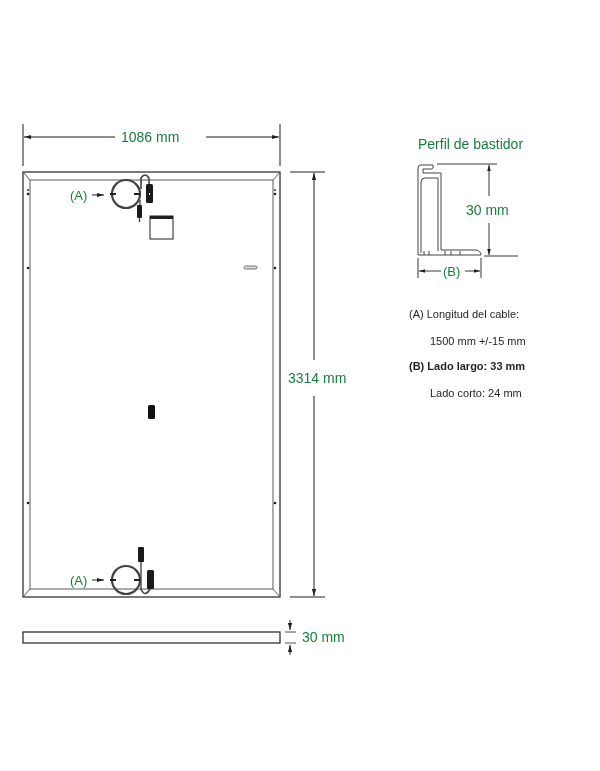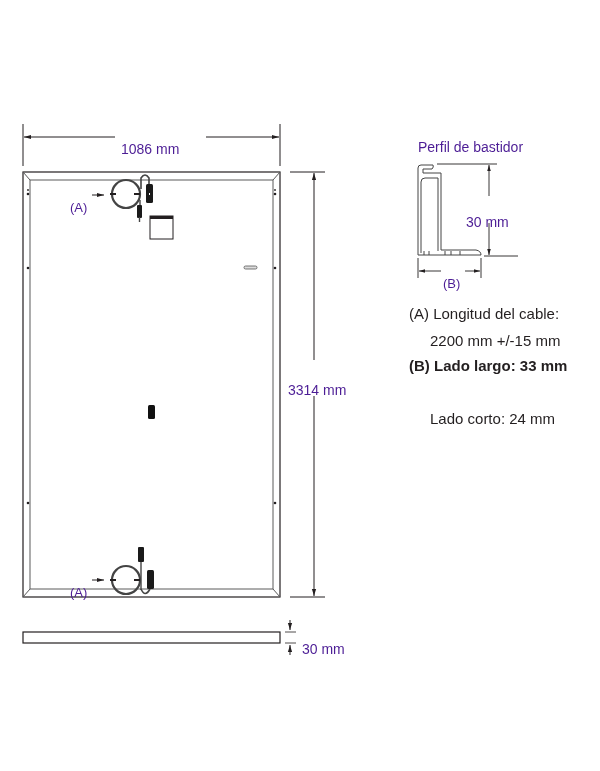--- a/index.html
+++ b/index.html
@@ -20,26 +20,25 @@
       left: 0;
       top: 0;
       width: 600px;
       height: 771px;
     }
     .lbl {
       position: absolute;
       font-size: 14px;
       line-height: 16px;
       white-space: nowrap;
-      color: #4c1d95;
-      margin-top: 12px;
+      color: #15803d;
     }
     .legend-line {
       position: absolute;
-      font-size: 15px;
+      font-size: 11px;
       line-height: 18px;
       white-space: nowrap;
       color: #231f20;
     }
   </style>
 </head>
 <body>
 
 <svg id="diagram" width="600" height="771" viewBox="0 0 600 771" xmlns="http://www.w3.org/2000/svg">
   <defs>
@@ -141,28 +140,28 @@
   </g>
 </svg>
 
 <div class="lbl" style="left:121px; top:129px;">1086 mm</div>
 <div class="lbl" style="left:288px; top:370px;">3314 mm</div>
 <div class="lbl" style="left:302px; top:629px;">30 mm</div>
 
 <div class="lbl" style="left:70px; top:188px; font-size:13px;">(A)</div>
 <div class="lbl" style="left:70px; top:573px; font-size:13px;">(A)</div>
 
-<div class="lbl" style="left:418px; top:127px;text-align:center;">Perfil de bastidor</div>
+<div class="lbl" style="left:418px; top:136px;text-align:center;">Perfil de bastidor</div>
 <div class="lbl" style="left:466px; top:202px;">30 mm</div>
 <div class="lbl" style="left:443px; top:264px; font-size:13px;">(B)</div>
 
 <div>
   <div class="legend-line" style="left:409px; top:305px;">
     <span>(A)</span>
     <span>Longitud del cable:</span>
   </div>
-  <div class="legend-line" style="left:430px; top:332px;">2200 mm +/-15 mm</div>
+  <div class="legend-line" style="left:430px; top:332px;">1500 mm +/-15 mm</div>
   <div class="legend-line" style="left:409px; top:357px;font-weight:bold;">
     <span>(B)</span>
     <span>Lado largo: 33 mm</span>
   </div>
-  <div class="legend-line" style="left:430px; top:384px;margin-top:26px;">Lado corto: 24 mm</div>
+  <div class="legend-line" style="left:430px; top:384px;">Lado corto: 24 mm</div>
 </div>
 
 </body></html>

